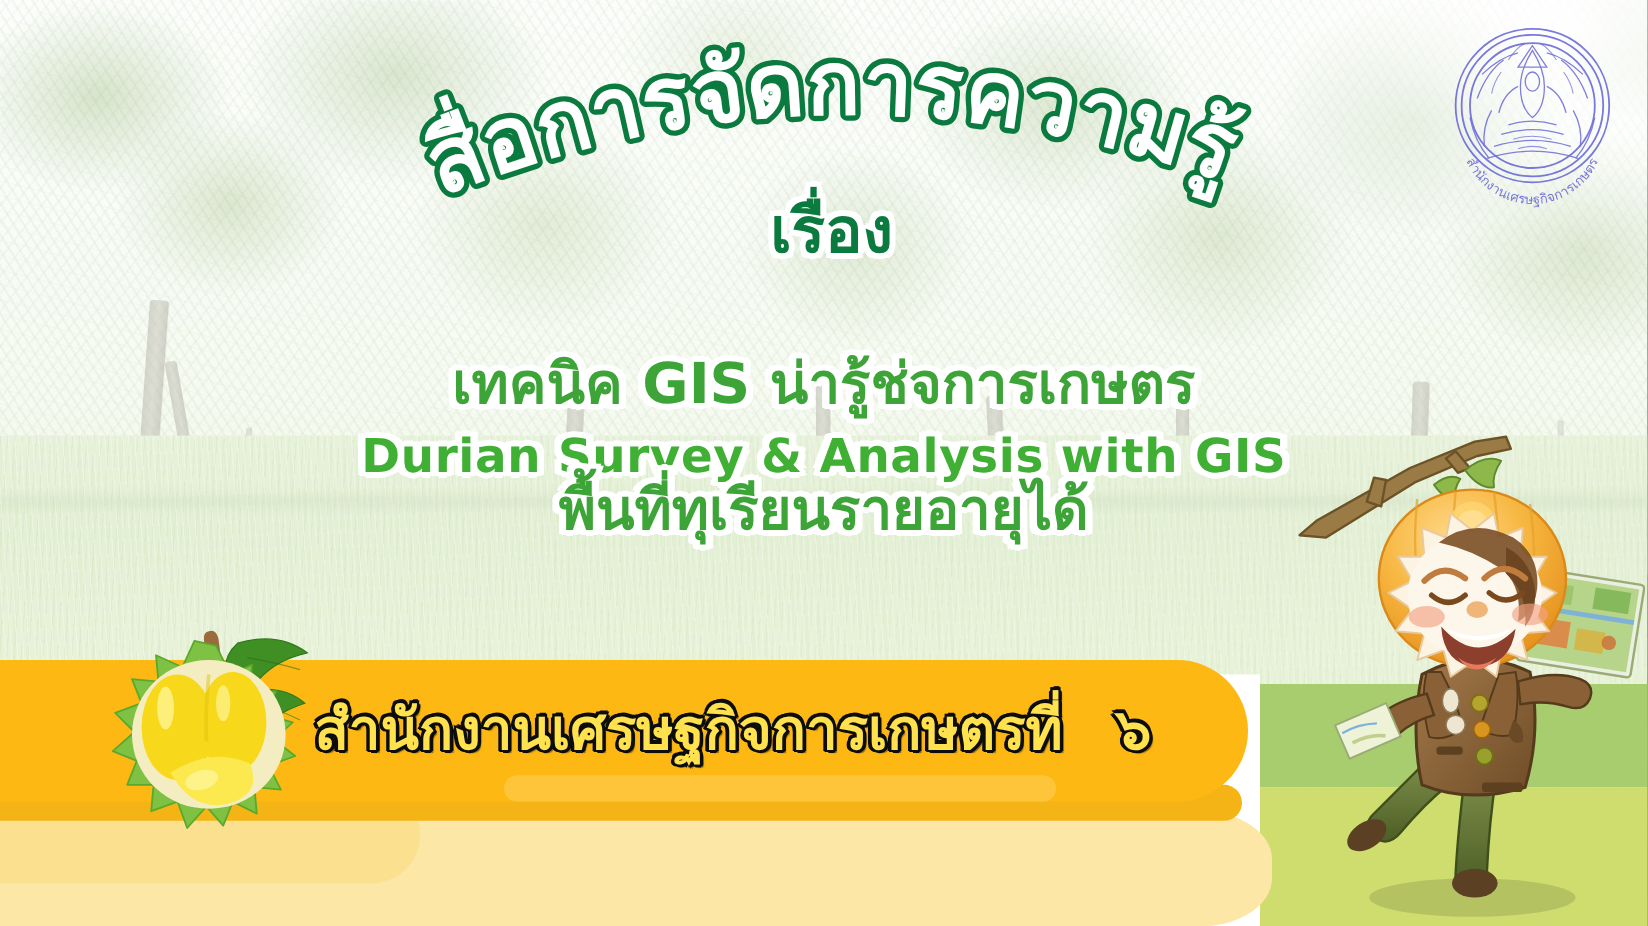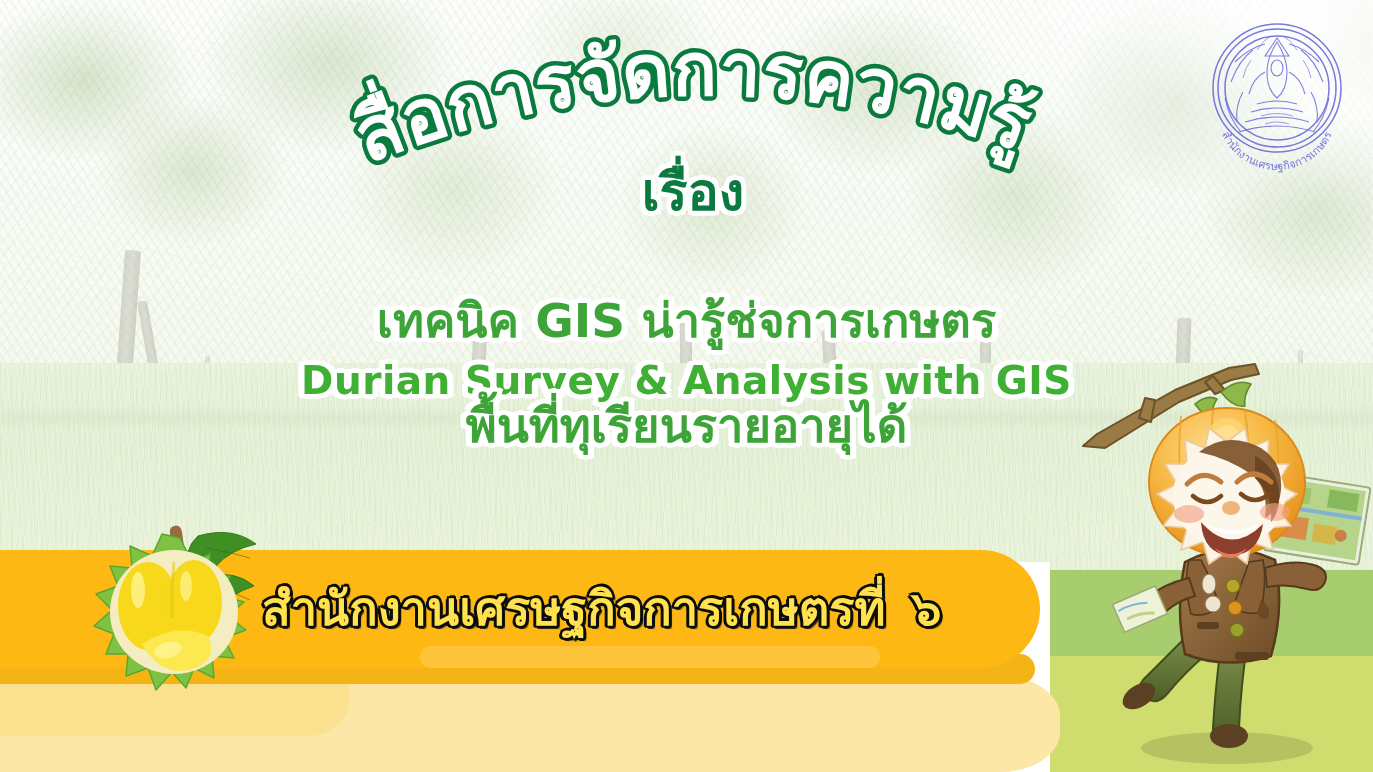--- a/index.html
+++ b/index.html
@@ -116,21 +116,21 @@
   .banner{
     position:absolute;left:-40px;bottom:104px;width:1080px;height:118px;
     background:#fdb813;border-radius:0 150px 150px 0;
   }
   .banner-lite{
     position:absolute;left:420px;bottom:104px;width:460px;height:22px;
     background:#fec53a;border-radius:14px;
   }
   .banner-text{
     position:absolute;left:262px;bottom:118px;width:760px;height:92px;
-    display:flex;align-items:center;gap:26px;
+    display:flex;align-items:center;gap:44px;
   }
   .btext{
     font-family:"DejaVu Sans","Liberation Sans",sans-serif;
     font-weight:700;font-size:47px;color:#ffe24d;line-height:1;
     text-shadow:
       2px 0 0 #0d0d0d,-2px 0 0 #0d0d0d,0 2px 0 #0d0d0d,0 -2px 0 #0d0d0d,
       2px 2px 0 #0d0d0d,-2px 2px 0 #0d0d0d,2px -2px 0 #0d0d0d,-2px -2px 0 #0d0d0d,
       3px 1px 0 #0d0d0d,-3px 1px 0 #0d0d0d,1px 3px 0 #0d0d0d,1px -3px 0 #0d0d0d,
       3px 3px 1px rgba(0,0,0,.5);
     white-space:nowrap;

